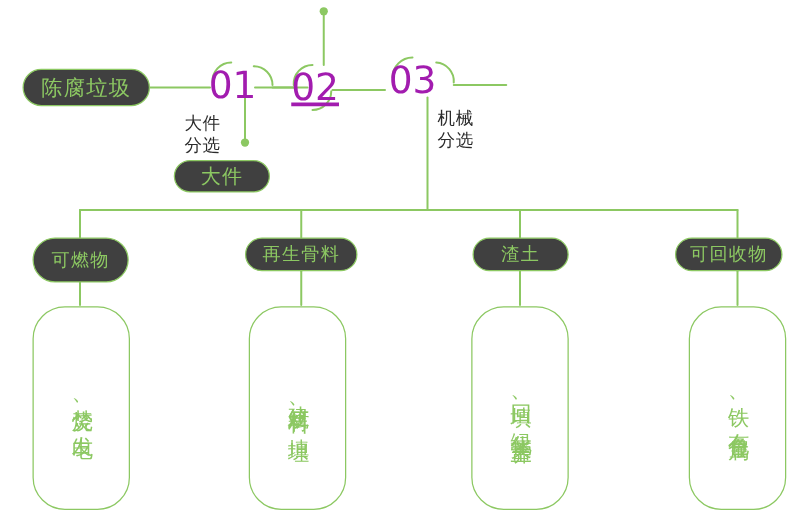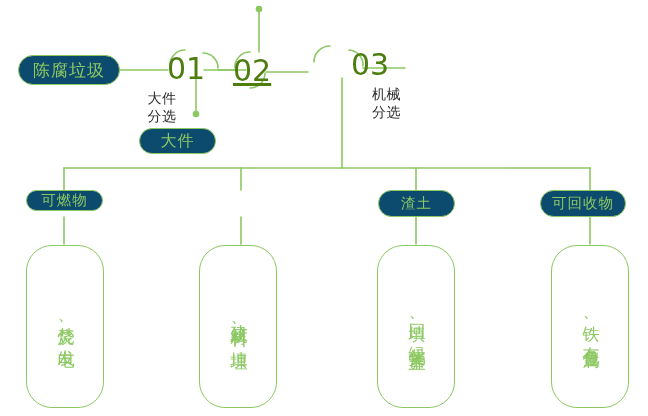--- a/index.html
+++ b/index.html
@@ -16,21 +16,21 @@
   
   .pill{
     position:absolute;
     box-sizing:border-box;
     border:1.4px solid #8CC862;
     border-radius:999px;
     color:#8CC862;
     display:flex;align-items:center;justify-content:center;
     letter-spacing:1px;
     white-space:nowrap;
-    background:#0c4a6e;
+    background:#404040;
     text-align:right;
   }
   .pill.big{font-size:17px;}
   .pill.mid{font-size:16px;}
   .pill.small{font-size:14.5px;}
 
   
   .vbox{
     position:absolute;
     box-sizing:border-box;
@@ -47,21 +47,21 @@
     font-size:17px;
     letter-spacing:2px;
     line-height:1.35;
     white-space:pre-line;
     text-align:center;
   }
 
   
   .stepnum{
     position:absolute;
-    color:#4d7c0f;
+    color:#a21caf;
     font-size:30px;
     font-weight:400;
     letter-spacing:0px;
     line-height:1;
     font-family:"DejaVu Sans",sans-serif;
   }
 
   
   .anno{
     position:absolute;
@@ -123,33 +123,36 @@
       <path d="M590 217 L590 244"></path>
     </g>
   </svg>
 
   <div class="pill big" style="left:18px;top:55px;width:102px;height:30px;">
     <span>陈腐垃圾</span>
   </div>
 
   <div class="stepnum" style="left:167px;top:54px;">01</div>
   <div class="stepnum" style="left:233px;top:56px;text-decoration:underline;">02</div>
-  <div class="stepnum" style="left:311px;top:50px;margin-left:40px;">03</div>
+  <div class="stepnum" style="left:311px;top:50px;">03</div>
 
   <div class="anno" style="left:133px;top:90px;text-align:center;width:58px;">大件
 分选</div>
-  <div class="anno" style="left:372px;top:86px;width:58px;">机械
+  <div class="anno" style="left:350px;top:86px;width:58px;">机械
 分选</div>
 
   <div class="pill mid" style="left:139px;top:128px;width:77px;height:26px;">
     <span>大件</span>
   </div>
 
-  <div class="pill small" style="left:26px;top:190px;width:77px;height:21px;">
+  <div class="pill small" style="left:26px;top:190px;width:77px;height:36px;">
     <span>可燃物</span>
+  </div>
+  <div class="pill small" style="left:196px;top:190px;width:90px;height:27px;">
+    <span>再生骨料</span>
   </div>
   <div class="pill small" style="left:378px;top:190px;width:77px;height:27px;">
     <span>渣土</span>
   </div>
   <div class="pill small" style="left:540px;top:190px;width:86px;height:27px;">
     <span>可回收物</span>
   </div>
 
   <div class="vbox" style="left:26px;top:245px;width:78px;height:163px;">
     <span>焚烧、发电</span>

